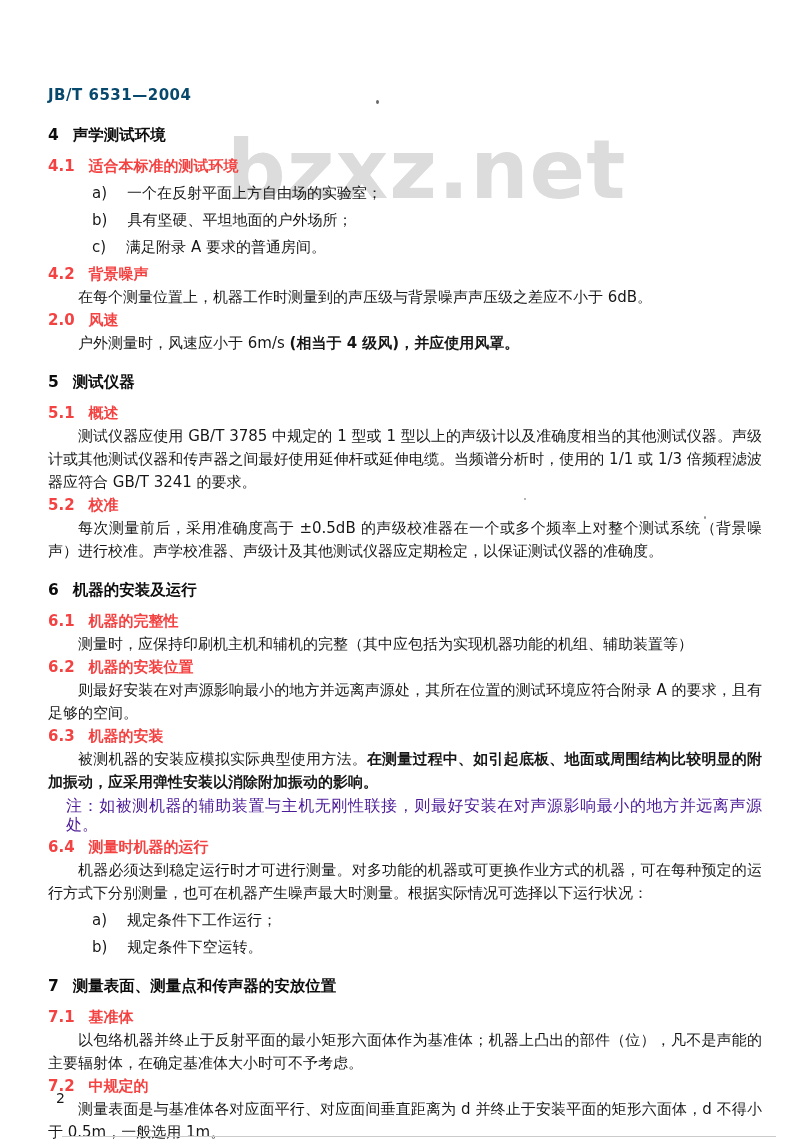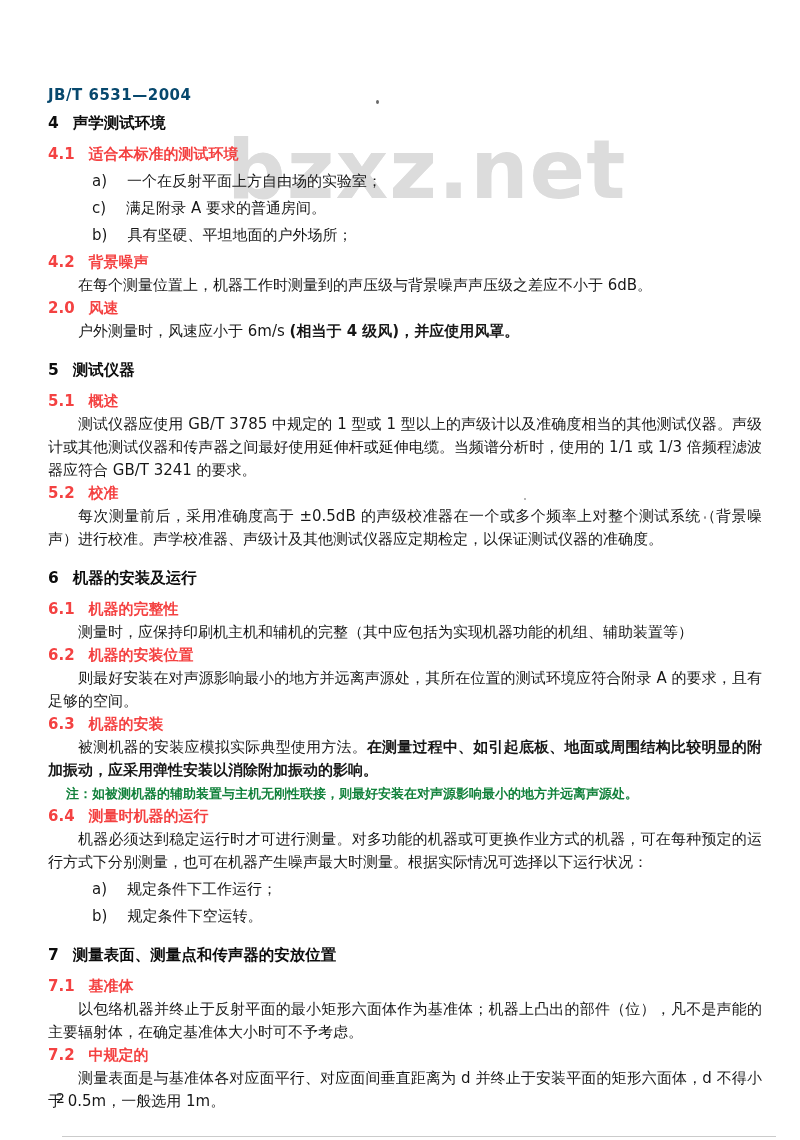--- a/index.html
+++ b/index.html
@@ -17,27 +17,27 @@
   }
   .doc-header {
     position:absolute; left:48px; top:58px; z-index:2;
     font-size:15px; font-weight:bold; color:#0c4a6e; letter-spacing:0.5px;margin-top:28px;
   }
   .content {
     position:absolute; left:48px; top:102px; width:714px; z-index:1;
     font-size:15px; line-height:23px; color:#1b1b1b; text-align:justify;
   }
   .h1 { font-weight:bold; font-size:15.5px; margin:16px 0 8px 0; color:#111; }
-  .h1.first { margin-top:10px; }
+  .h1.first { margin-top:22px; }
   .h2 { font-weight:bold; font-size:15px; margin:0; color:#ef4444; }
   .num { margin-right:14px; }
   .para { margin:0; text-indent:2em; }
   .item { margin:4px; padding-left:40px; }
   .item .label { margin-right:20px; }
-  .note { font-size:13px; line-height:19px; margin:2px 0; padding-left:18px; color:#15803d;font-weight:bold; }
+  .note { font-size:16px; line-height:19px; margin:2px 0; padding-left:18px; color:#4c1d95; }
   .bseg { font-weight:bold; }
   .pagenum { position:absolute; left:56px; top:1090px; z-index:1; font-size:14px; color:#1b1b1b; }
   .speck { position:absolute; z-index:1; background:#6a6a6a; border-radius:50%; }
   .speck.s1 { left:376px; top:100px; width:3px; height:4px; }
   .speck.s2 { left:704px; top:516px; width:2px; height:3px; background:#8a8a8a; }
   .speck.s3 { left:524px; top:498px; width:2px; height:2px; background:#9a9a9a; }
   .bottom-edge { position:absolute; left:62px; right:24px; bottom:3px; height:1px; background:#c8c8c8; z-index:1; }
 </style>
 </head>
 <body>
@@ -52,22 +52,22 @@
   <div class="speck s2"></div>
   <div class="speck s3"></div>
 
   <div class="content">
 
     <div class="h1 first"><span class="num">4</span><span>声学测试环境</span></div>
 
     <div class="h2"><span class="num">4.1</span><span>适合本标准的测试环境</span></div>
 
     <div class="item"><span class="label">a)</span><span>一个在反射平面上方自由场的实验室；</span></div>
+    <div class="item"><span class="label">b)</span><span>具有坚硬、平坦地面的户外场所；</span></div>
     <div class="item"><span class="label">c)</span><span>满足附录 A 要求的普通房间。</span></div>
-    <div class="item"><span class="label">b)</span><span>具有坚硬、平坦地面的户外场所；</span></div>
 
     <div class="h2"><span class="num">4.2</span><span>背景噪声</span></div>
     <p class="para">在每个测量位置上，机器工作时测量到的声压级与背景噪声声压级之差应不小于 6dB。</p>
 
     <div class="h2"><span class="num">2.0</span><span>风速</span></div>
     <p class="para"><span>户外测量时，风速应小于 6m/s </span><span class="bseg">(相当于 4 级风)，并应使用风罩。</span></p>
 
     <div class="h1"><span class="num">5</span><span>测试仪器</span></div>
 
     <div class="h2"><span class="num">5.1</span><span>概述</span></div>

